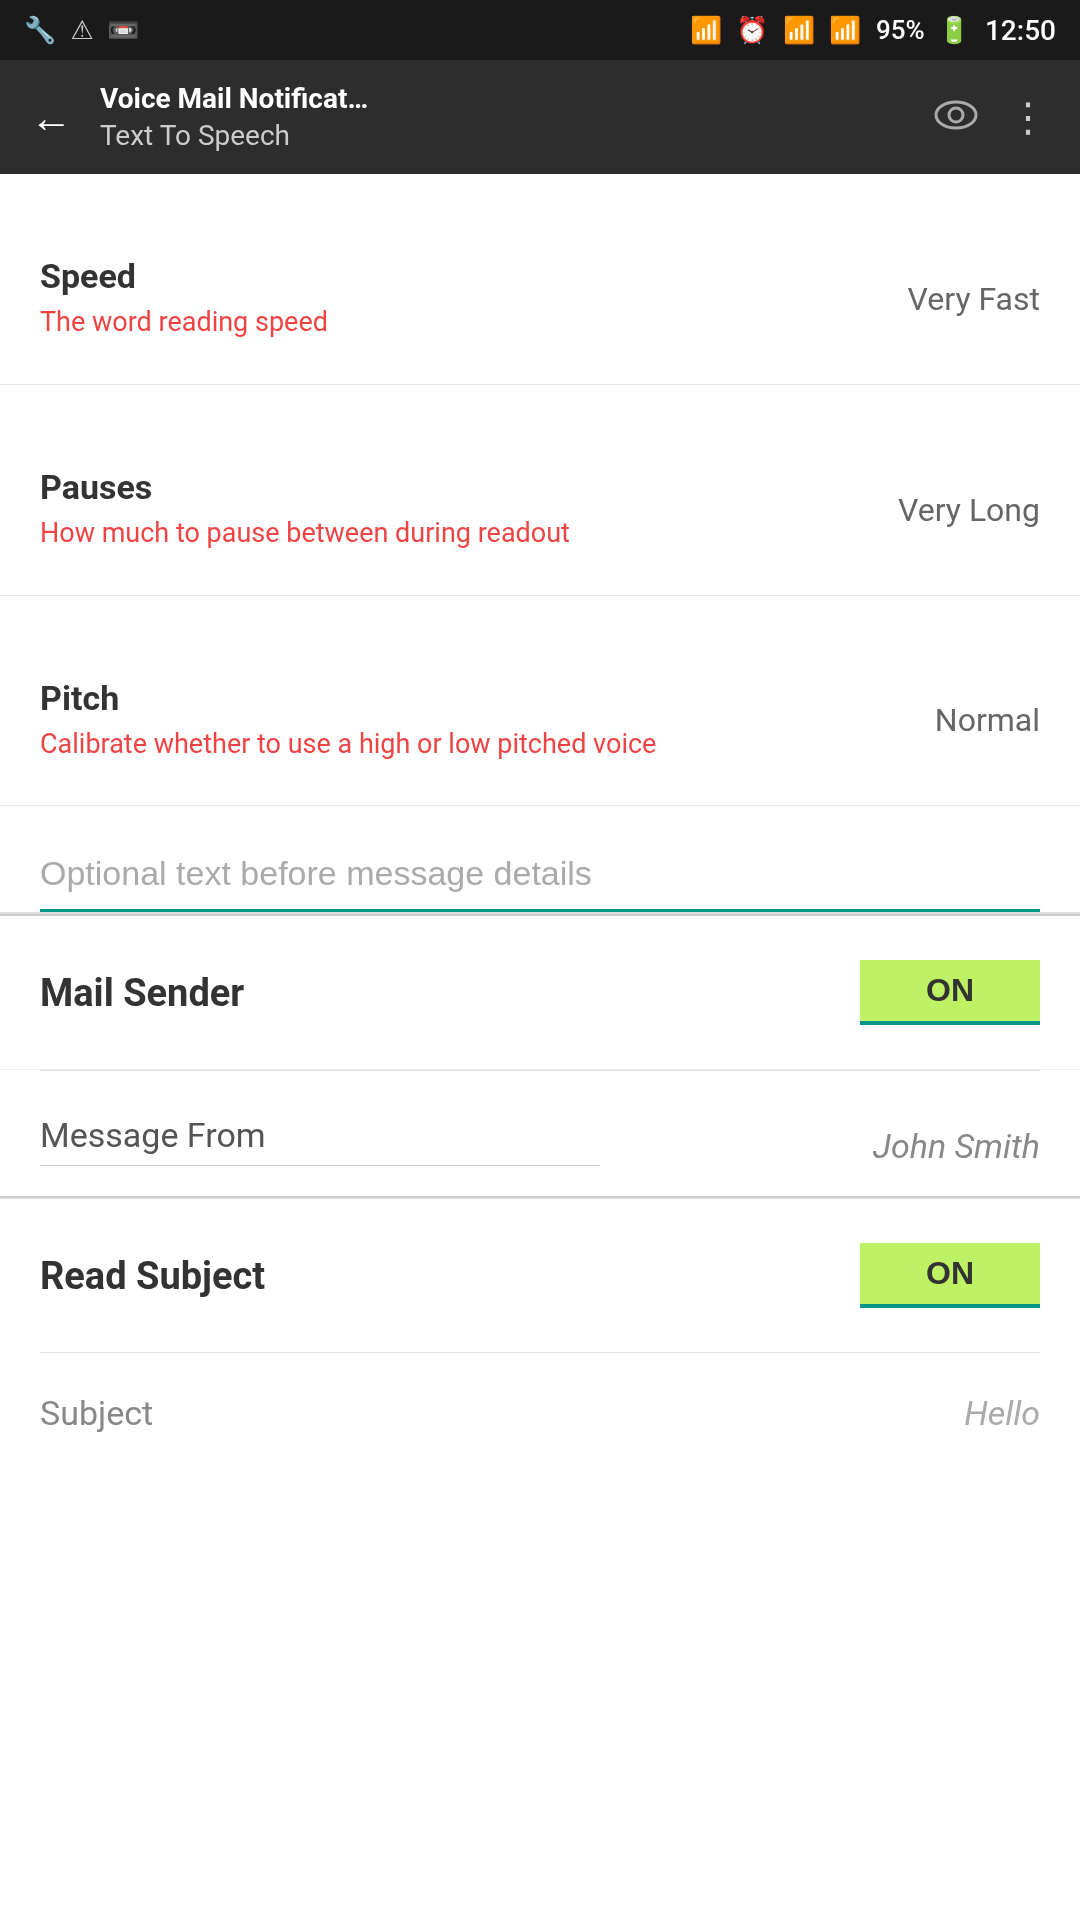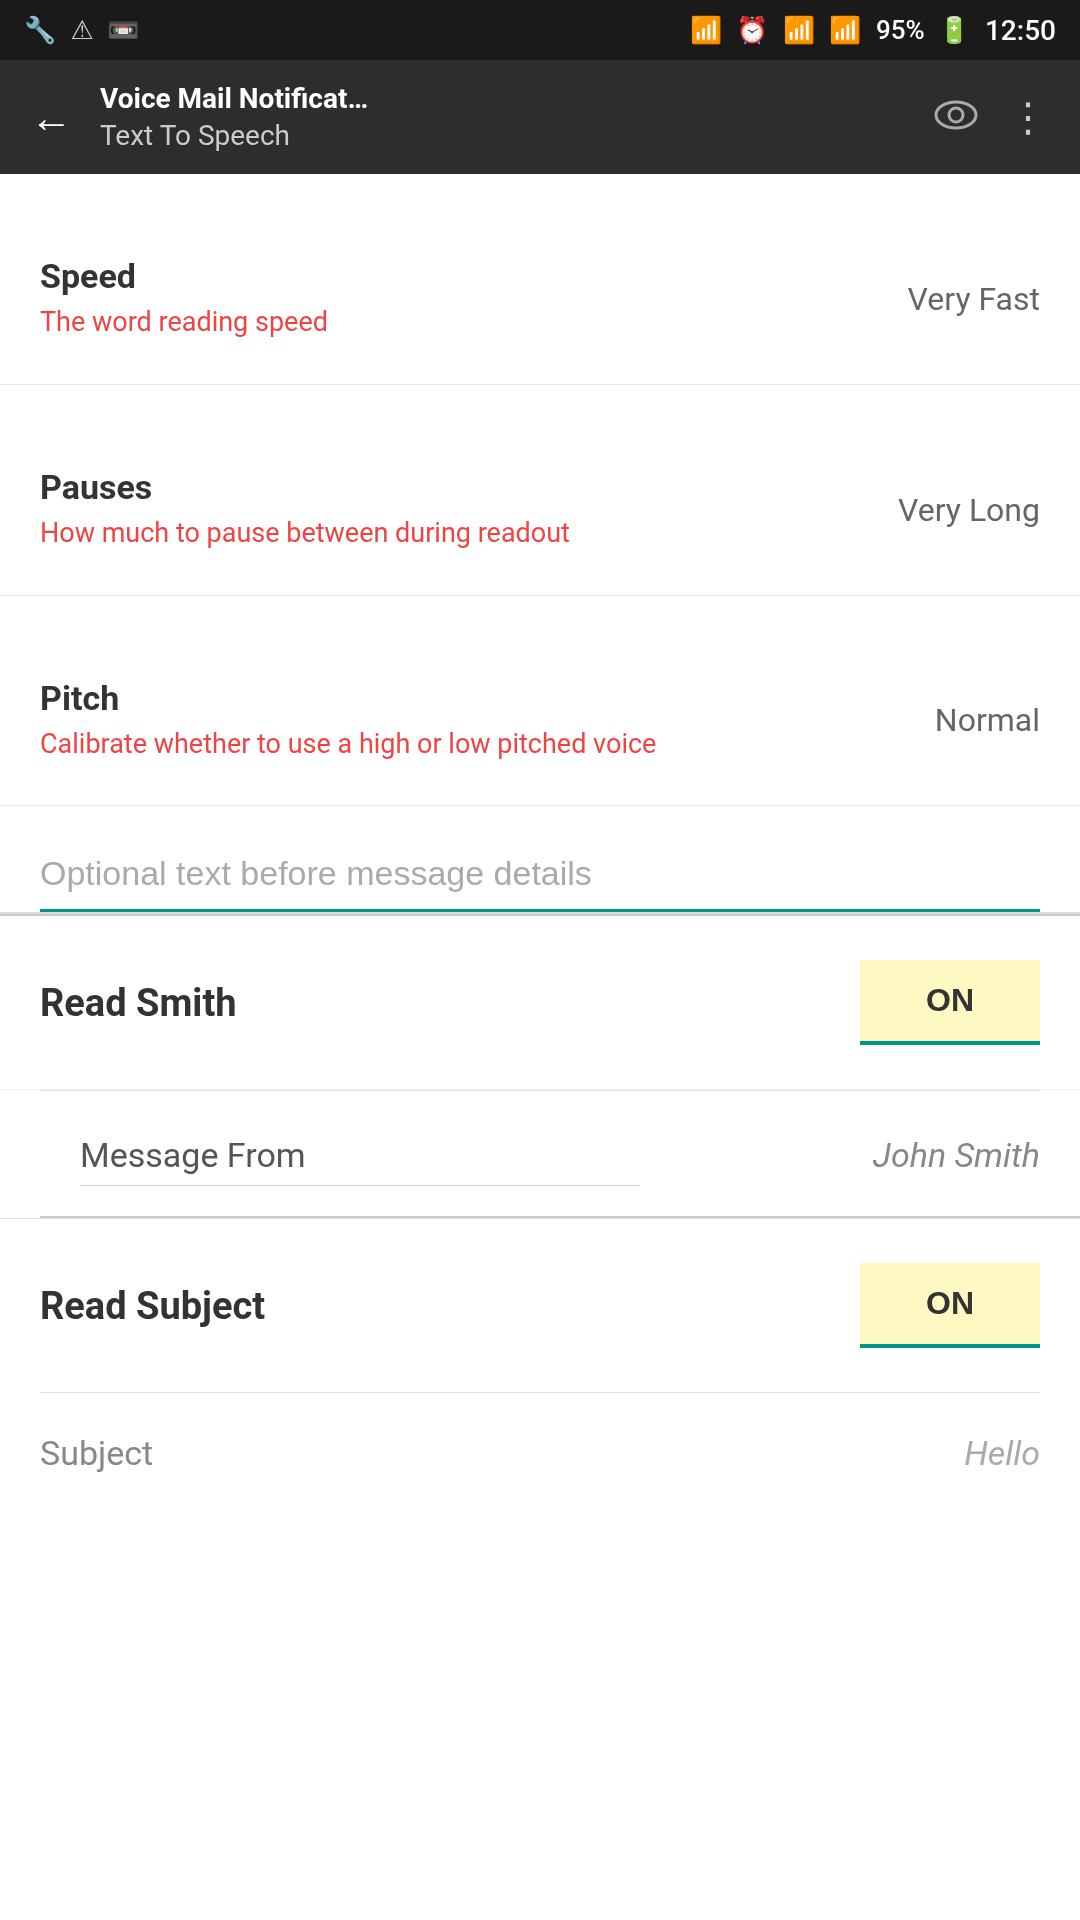--- a/index.html
+++ b/index.html
@@ -145,40 +145,39 @@
       justify-content: space-between;
       padding: 44px 40px;
       border-bottom: 1px solid #eee;
     }
     .toggle-label {
       font-size: 38px;
       font-weight: bold;
       color: #333;
     }
     .toggle-btn {
-      background: #fef9c3;
+      background: #bef264;
       border: none;
-      padding: 22px 48px;
+      padding: 12px 48px;
       font-size: 32px;
       font-weight: bold;
       color: #333;
       cursor: pointer;
       border-bottom: 4px solid #009688;
       min-width: 180px;
       text-align: center;
     }
 
     
     .message-from-row {
       display: flex;
-      align-items: flex-start;
+      align-items: flex-end;
       justify-content: space-between;
       padding: 44px 40px 30px;
       border-bottom: 2px solid #ccc;
-      margin-left: 40px;
     }
     .message-from-label {
       font-size: 34px;
       color: #555;
       border-bottom: 1px solid #ccc;
       padding-bottom: 10px;
       flex: 1;
       max-width: 560px;
     }
     .message-from-value {
@@ -274,21 +273,21 @@
     <div class="setting-value">Normal</div>
   </div>
 
   <div class="optional-text-section">
     <input class="optional-text-input" type="text" placeholder="Optional text before message details" style="">
   </div>
 
   <div style="height: 2px; background: #ccc; margin: 0;"></div>
 
   <div class="toggle-row">
-    <span class="toggle-label">Read Smith</span>
+    <span class="toggle-label">Mail Sender</span>
     <button class="toggle-btn">ON</button>
   </div>
 
   <div class="divider"></div>
 
   <div class="message-from-row">
     <div class="message-from-label">Message From</div>
     <div class="message-from-value">John Smith</div>
   </div>
 

